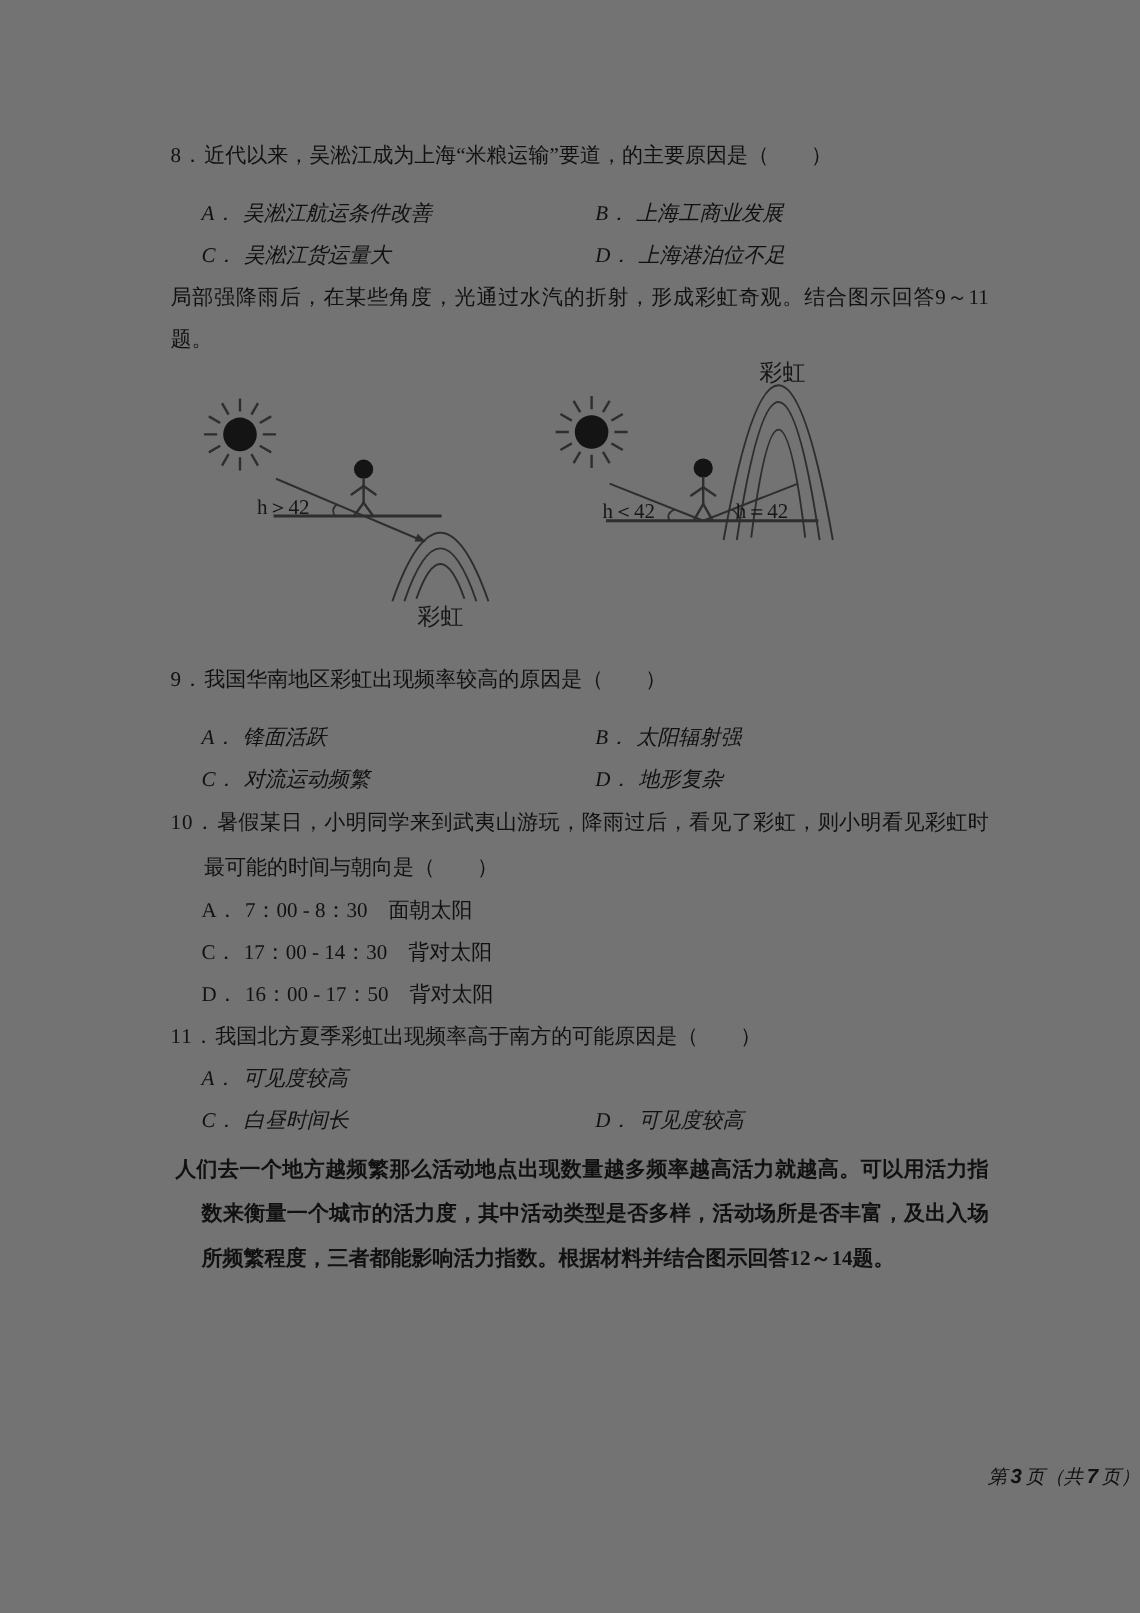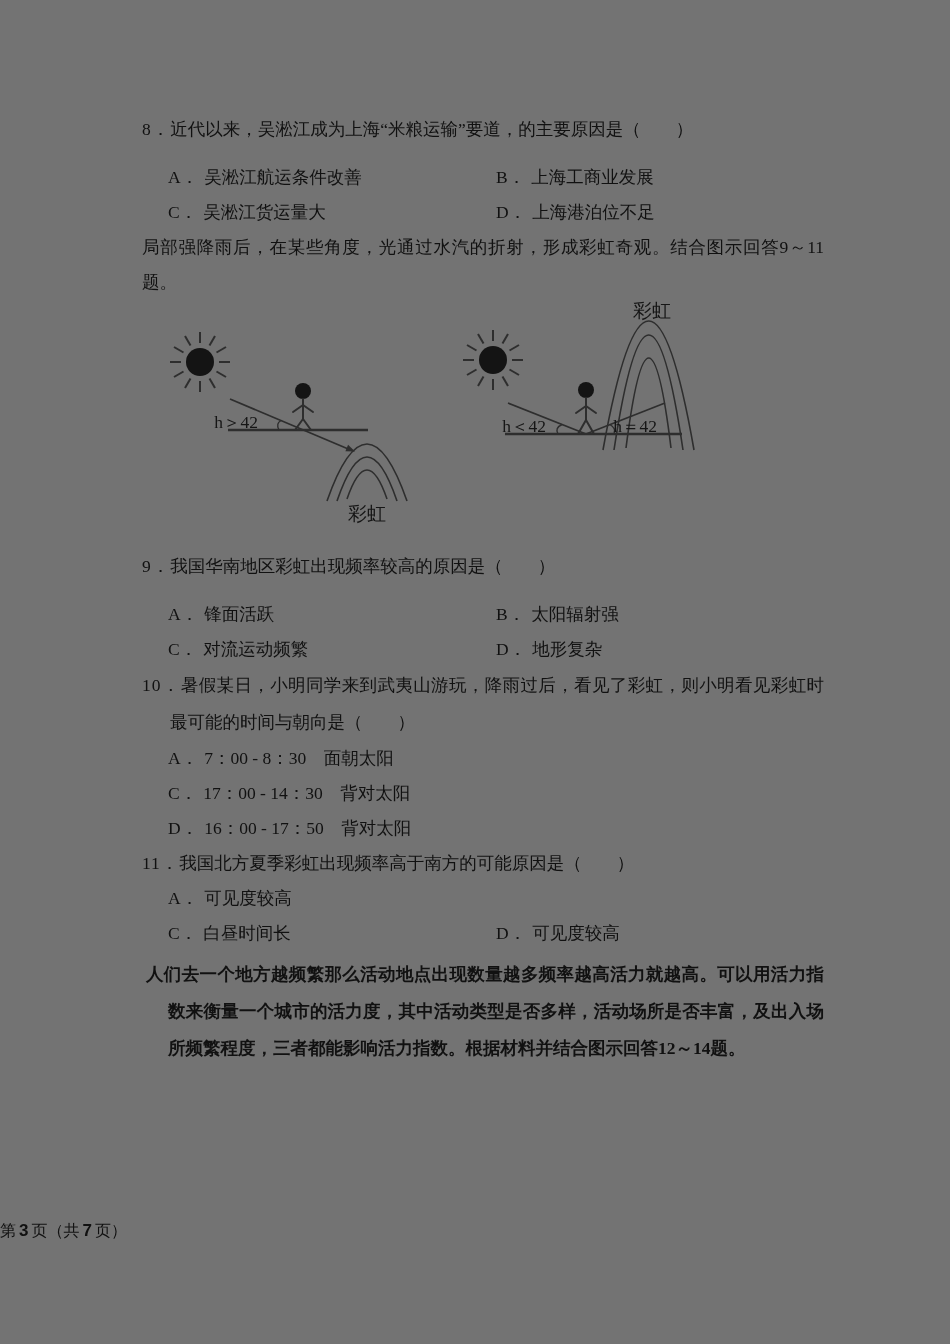--- a/index.html
+++ b/index.html
@@ -24,20 +24,21 @@
   .line { line-height: 35px; }
   .gap13 { margin-bottom: 13px; }
   .q-stem { padding-left: 28px; text-indent: -28px; line-height: 35px; }
   .q-stem.two-line { line-height: 37px; }
   .q-num { letter-spacing: 1px; }
   .opt-grid {
     display: grid;
     grid-template-columns: 328px 1fr;
     padding-left: 26px;
     line-height: 35px;
+    font-style: italic;
   }
   .opt-row { padding-left: 26px; line-height: 35px; }
   .opt-label { margin-right: 6px; }
   .para-hang {
     padding-left: 26px;
     text-indent: -22px;
     line-height: 37px;
     font-weight: bold;
   }
   .para-hang.mt5 { margin-top: 5px; }
@@ -45,24 +46,25 @@
   .diagram-svg { display: block; margin-top: -7px; }
   .diagram-svg text {
     font-family: "Liberation Serif", "DejaVu Serif", serif;
     fill: #161616;
   }
   .footer {
     position: absolute;
     top: 1220px;
     left: 0;
     width: 100%;
-    text-align: left;
+    text-align: right;
     font-size: 16px;
     line-height: 22px;
     color: #111;
+    font-style: italic;
   }
   .footer .num {
     font-weight: bold;
     font-family: "Liberation Sans", "DejaVu Sans", sans-serif;
     font-size: 17px;
     margin: 0 3px;
   }
   .stroke { stroke: #2e2e2e; fill: none; }
 </style>
 </head>

